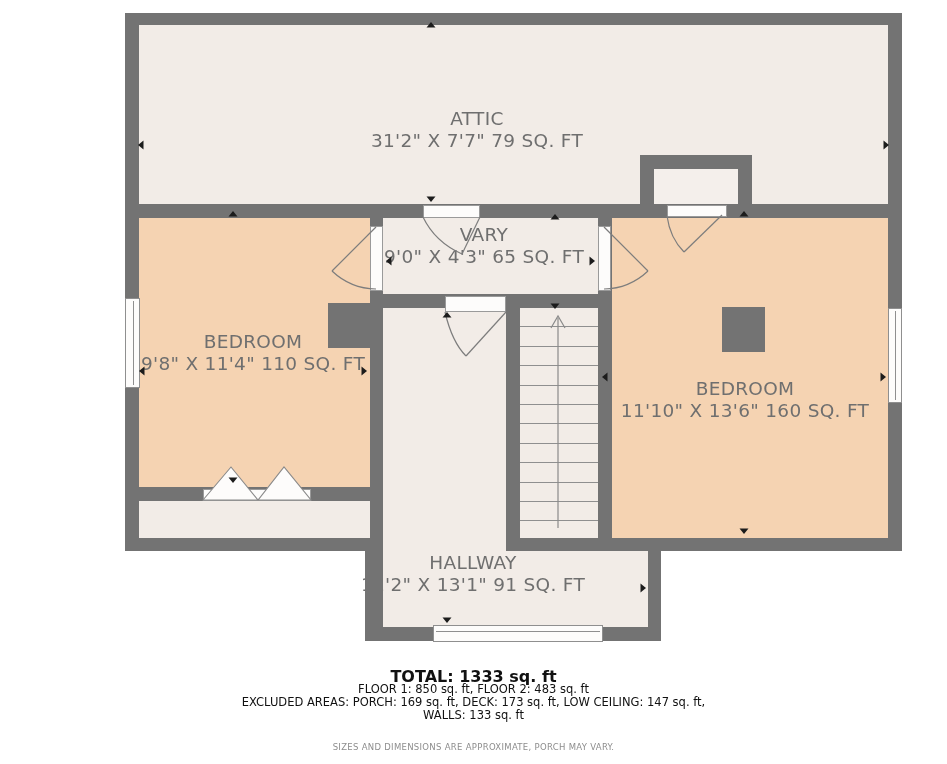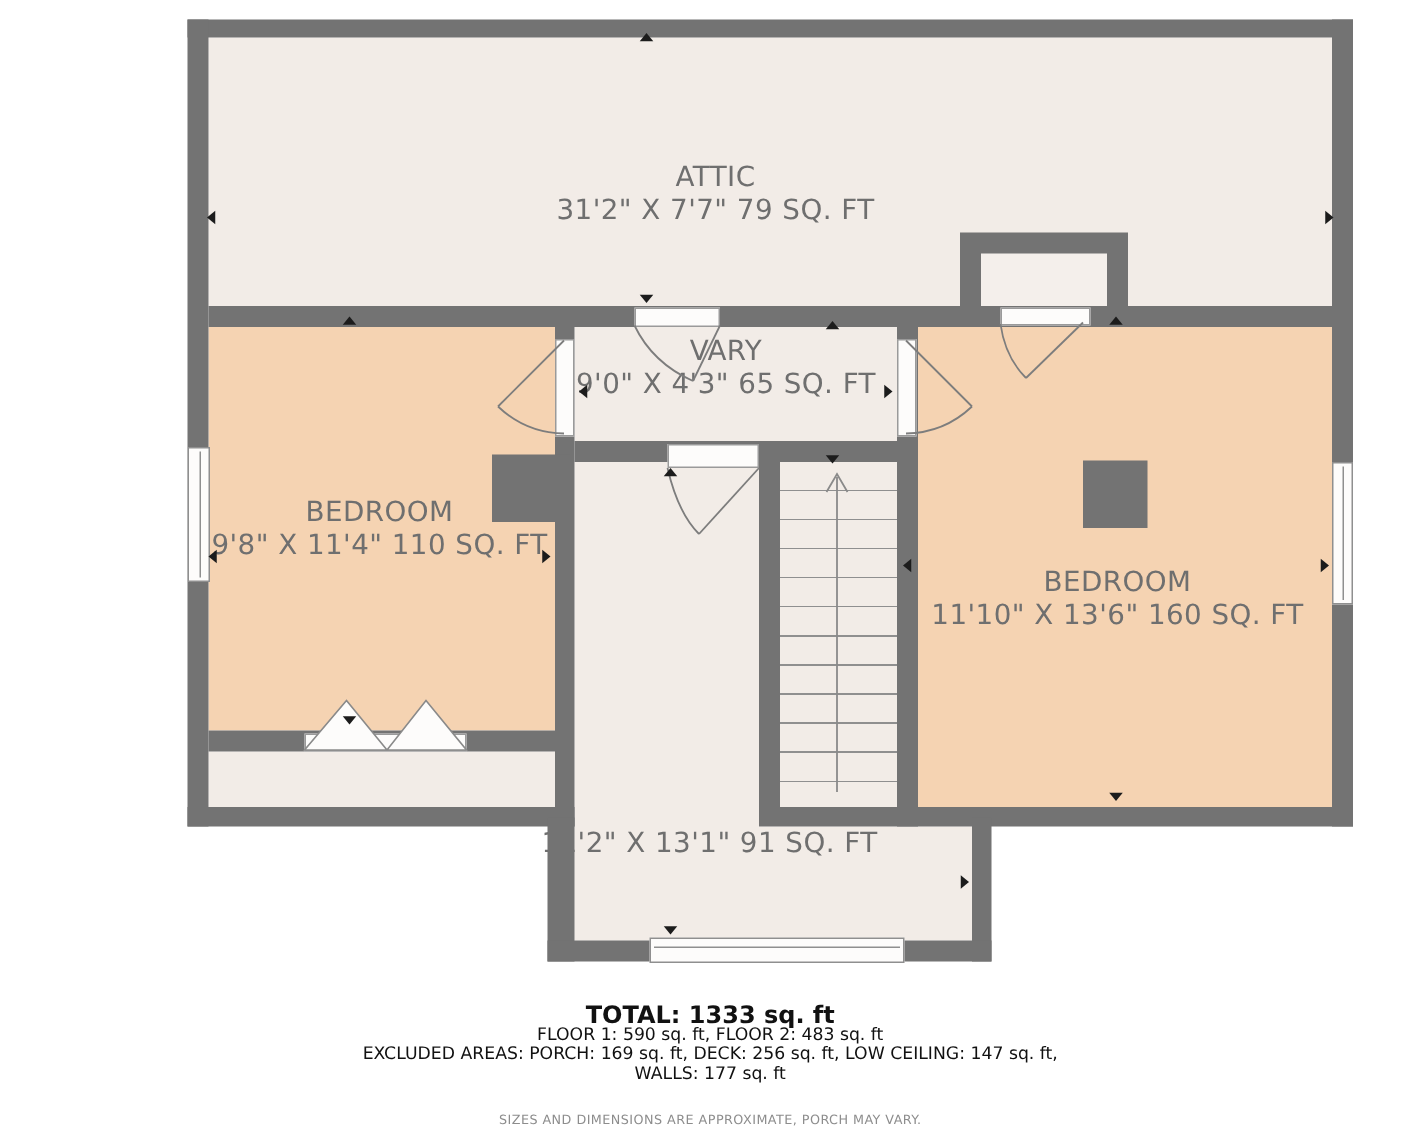--- a/index.html
+++ b/index.html
@@ -103,20 +103,21 @@
   </div>
   <div class="lbl" id="lbl-bed-left">
     <span>BEDROOM</span>
     <span>9'8" X 11'4" 110 SQ. FT</span>
   </div>
   <div class="lbl" id="lbl-bed-right">
     <span>BEDROOM</span>
     <span>11'10" X 13'6" 160 SQ. FT</span>
   </div>
   <div class="lbl" id="lbl-hallway">
+    <span>HALLWAY</span>
     <span>11'2" X 13'1" 91 SQ. FT</span>
   </div>
 
   <div class="w" id="w-main-top"></div>
   <div class="w" id="w-main-left"></div>
   <div class="w" id="w-main-right"></div>
   <div class="w" id="w-main-bottom-left"></div>
   <div class="w" id="w-main-bottom-right"></div>
   <div class="w" id="w-attic-bottom"></div>
   <div class="w" id="w-mid-left"></div>
@@ -196,19 +197,19 @@
       <path d="M602,377 l5.5,-4.5 v9 Z"></path>
       <path d="M886,377 l-5.5,-4.5 v9 Z"></path>
       <path d="M447,312 l4.5,5.5 h-9 Z"></path>
       <path d="M447,623 l-4.5,-5.5 h9 Z"></path>
       <path d="M646,588 l-5.5,-4.5 v9 Z"></path>
     </g>
   </svg>
 
   <div class="summary">
     <div class="total">TOTAL: 1333 sq. ft</div>
-    <div>FLOOR 1: 590 sq. ft, FLOOR 2: 483 sq. ft</div>
-    <div>EXCLUDED AREAS: PORCH: 169 sq. ft, DECK: 256 sq. ft, LOW CEILING: 147 sq. ft,</div>
-    <div>WALLS: 177 sq. ft</div>
+    <div>FLOOR 1: 850 sq. ft, FLOOR 2: 483 sq. ft</div>
+    <div>EXCLUDED AREAS: PORCH: 169 sq. ft, DECK: 173 sq. ft, LOW CEILING: 147 sq. ft,</div>
+    <div>WALLS: 133 sq. ft</div>
   </div>
   <div class="disclaimer">SIZES AND DIMENSIONS ARE APPROXIMATE, PORCH MAY VARY.</div>
 
 </div>
 
 </body></html>

